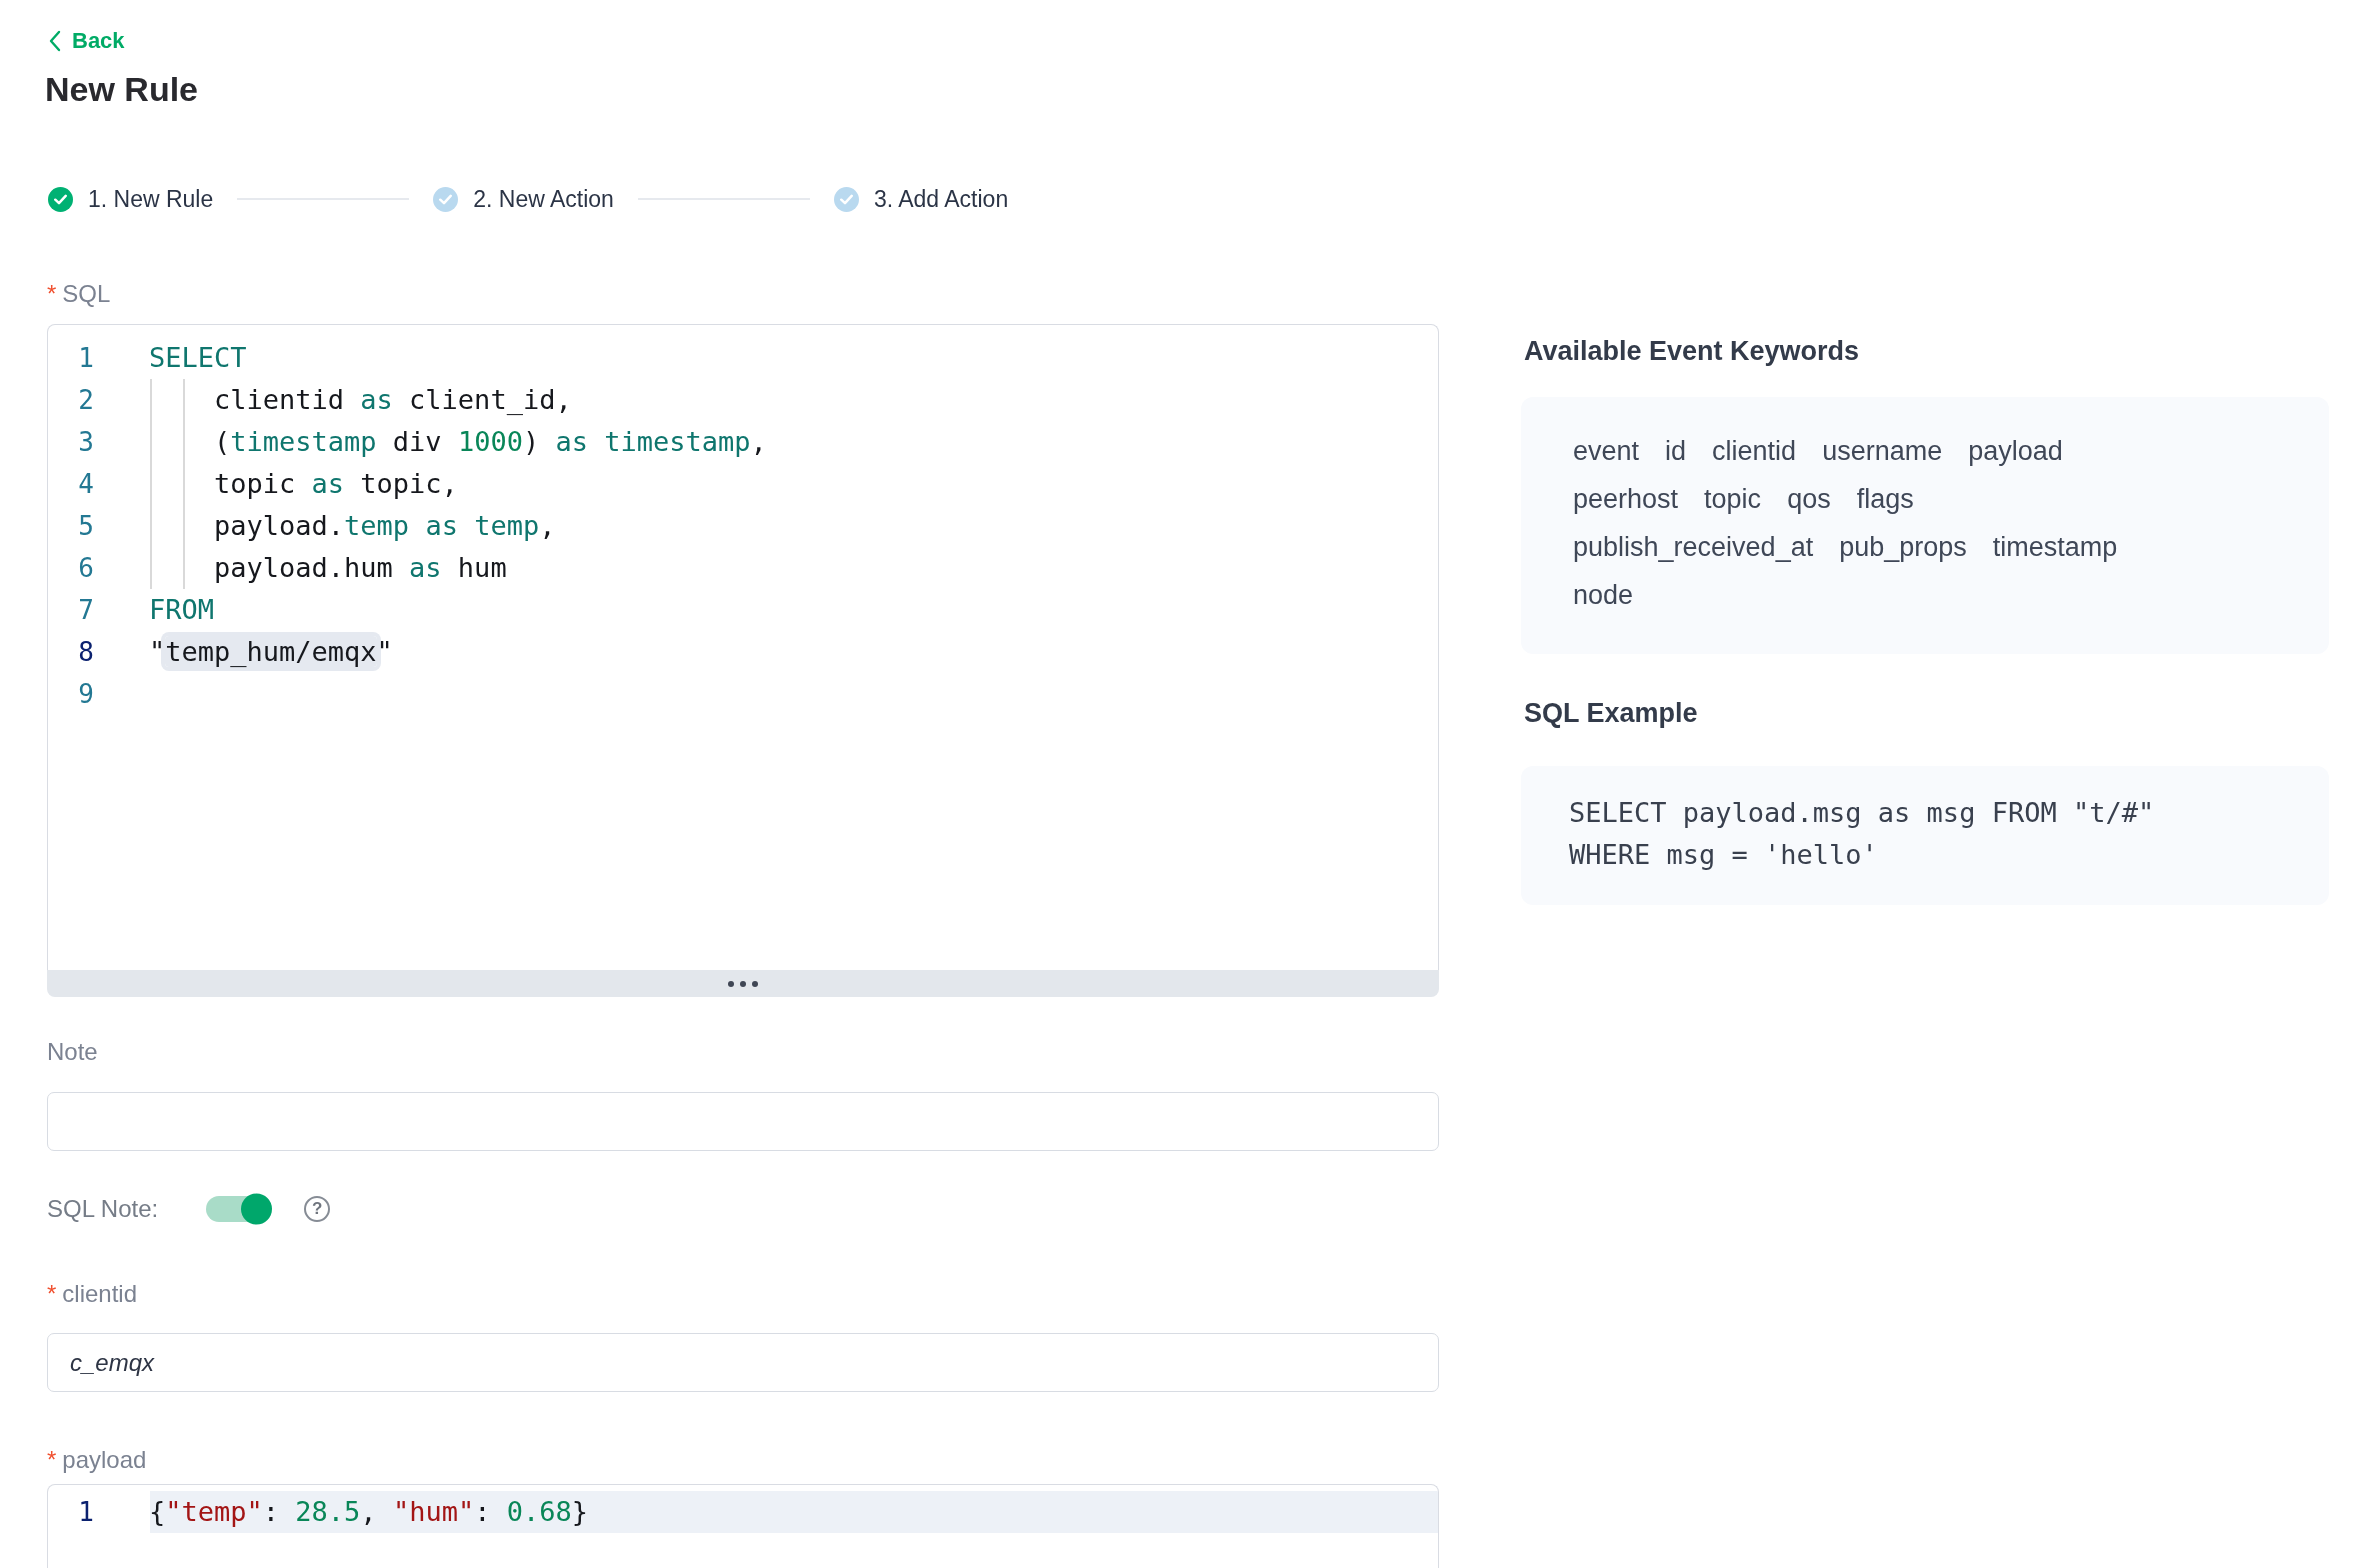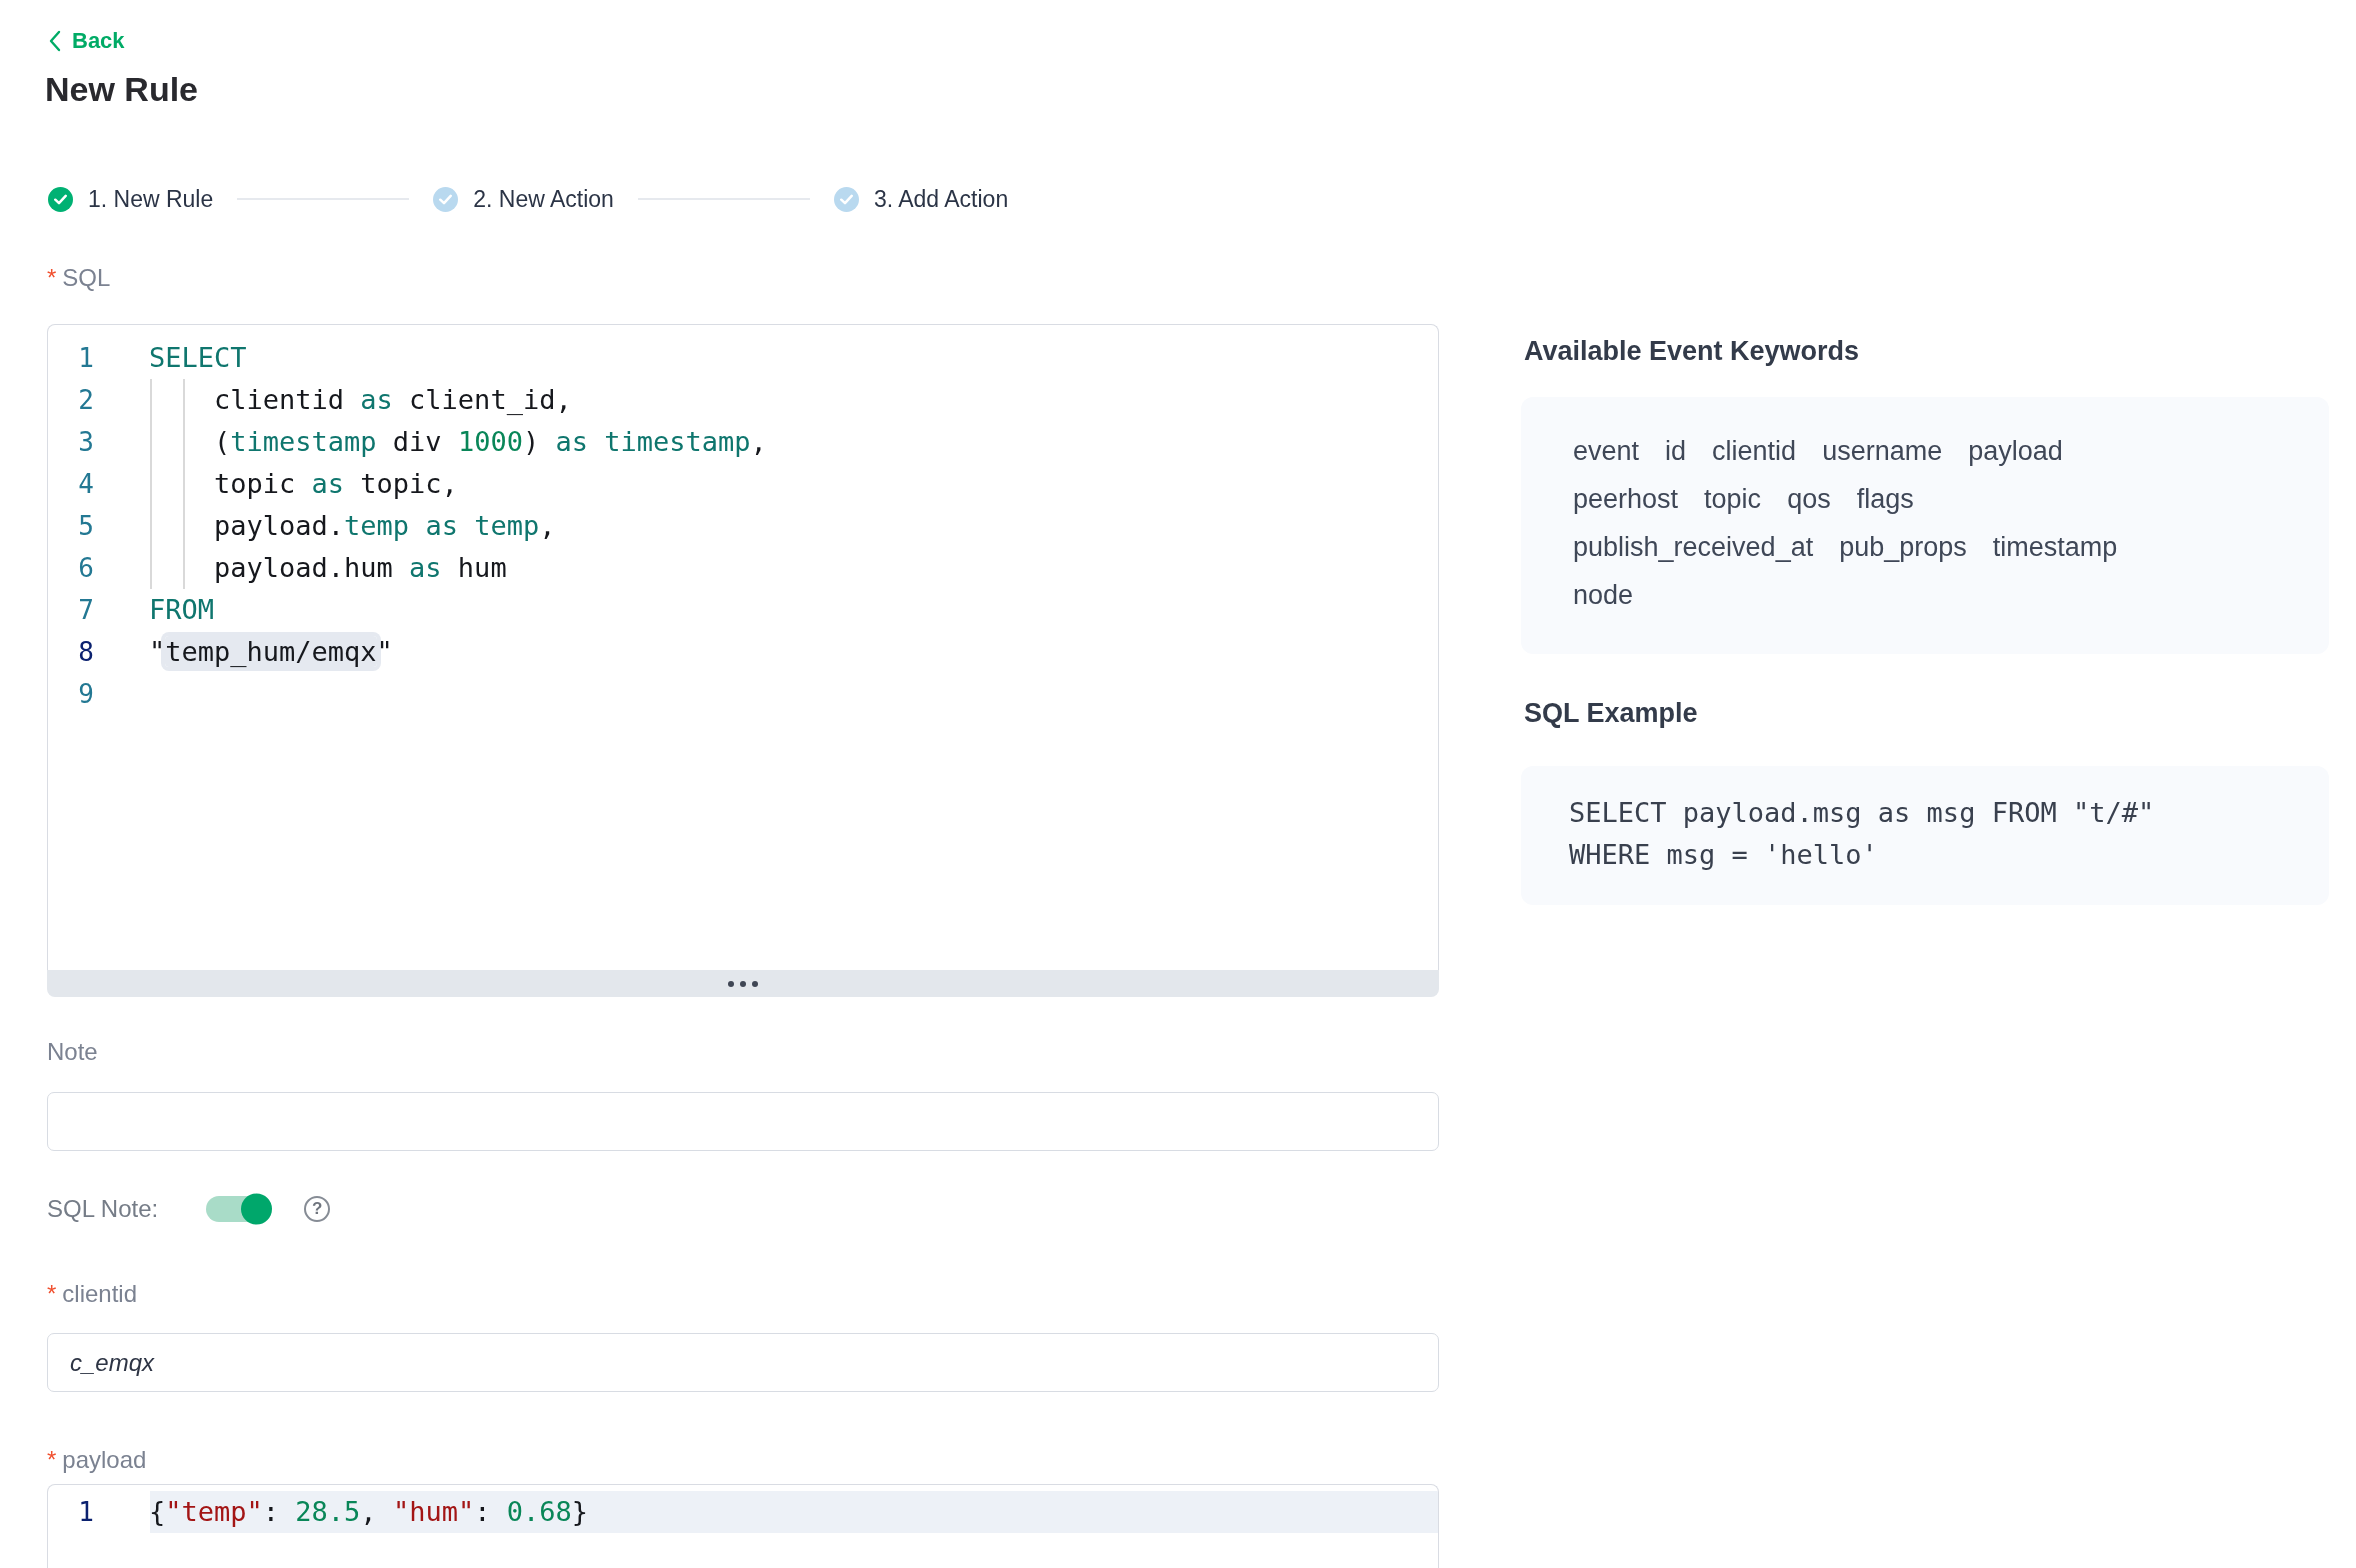--- a/index.html
+++ b/index.html
@@ -111,21 +111,21 @@
       <div class="step">
         <span class="step-circle pending">
           <svg viewBox="0 0 12 10">
             <polyline points="1.2,5.2 4.6,8.4 10.8,1.6"></polyline>
           </svg>
         </span>
         <span class="step-label">3. Add Action</span>
       </div>
     </div>
 
-  <div class="field-label" style="top:264px;">
+  <div class="field-label" style="top:280px;">
     <span class="req">*</span><span>SQL</span>
   </div>
 
   <div class="editor sql-ed" style="top:324px;">
     <div class="ed-body">
       <div class="guide g1"></div>
       <div class="guide g2"></div>
     <div class="ed-line">
           <span class="gutter">1</span>
           <span class="code"><span class="kw">SELECT</span></span>

